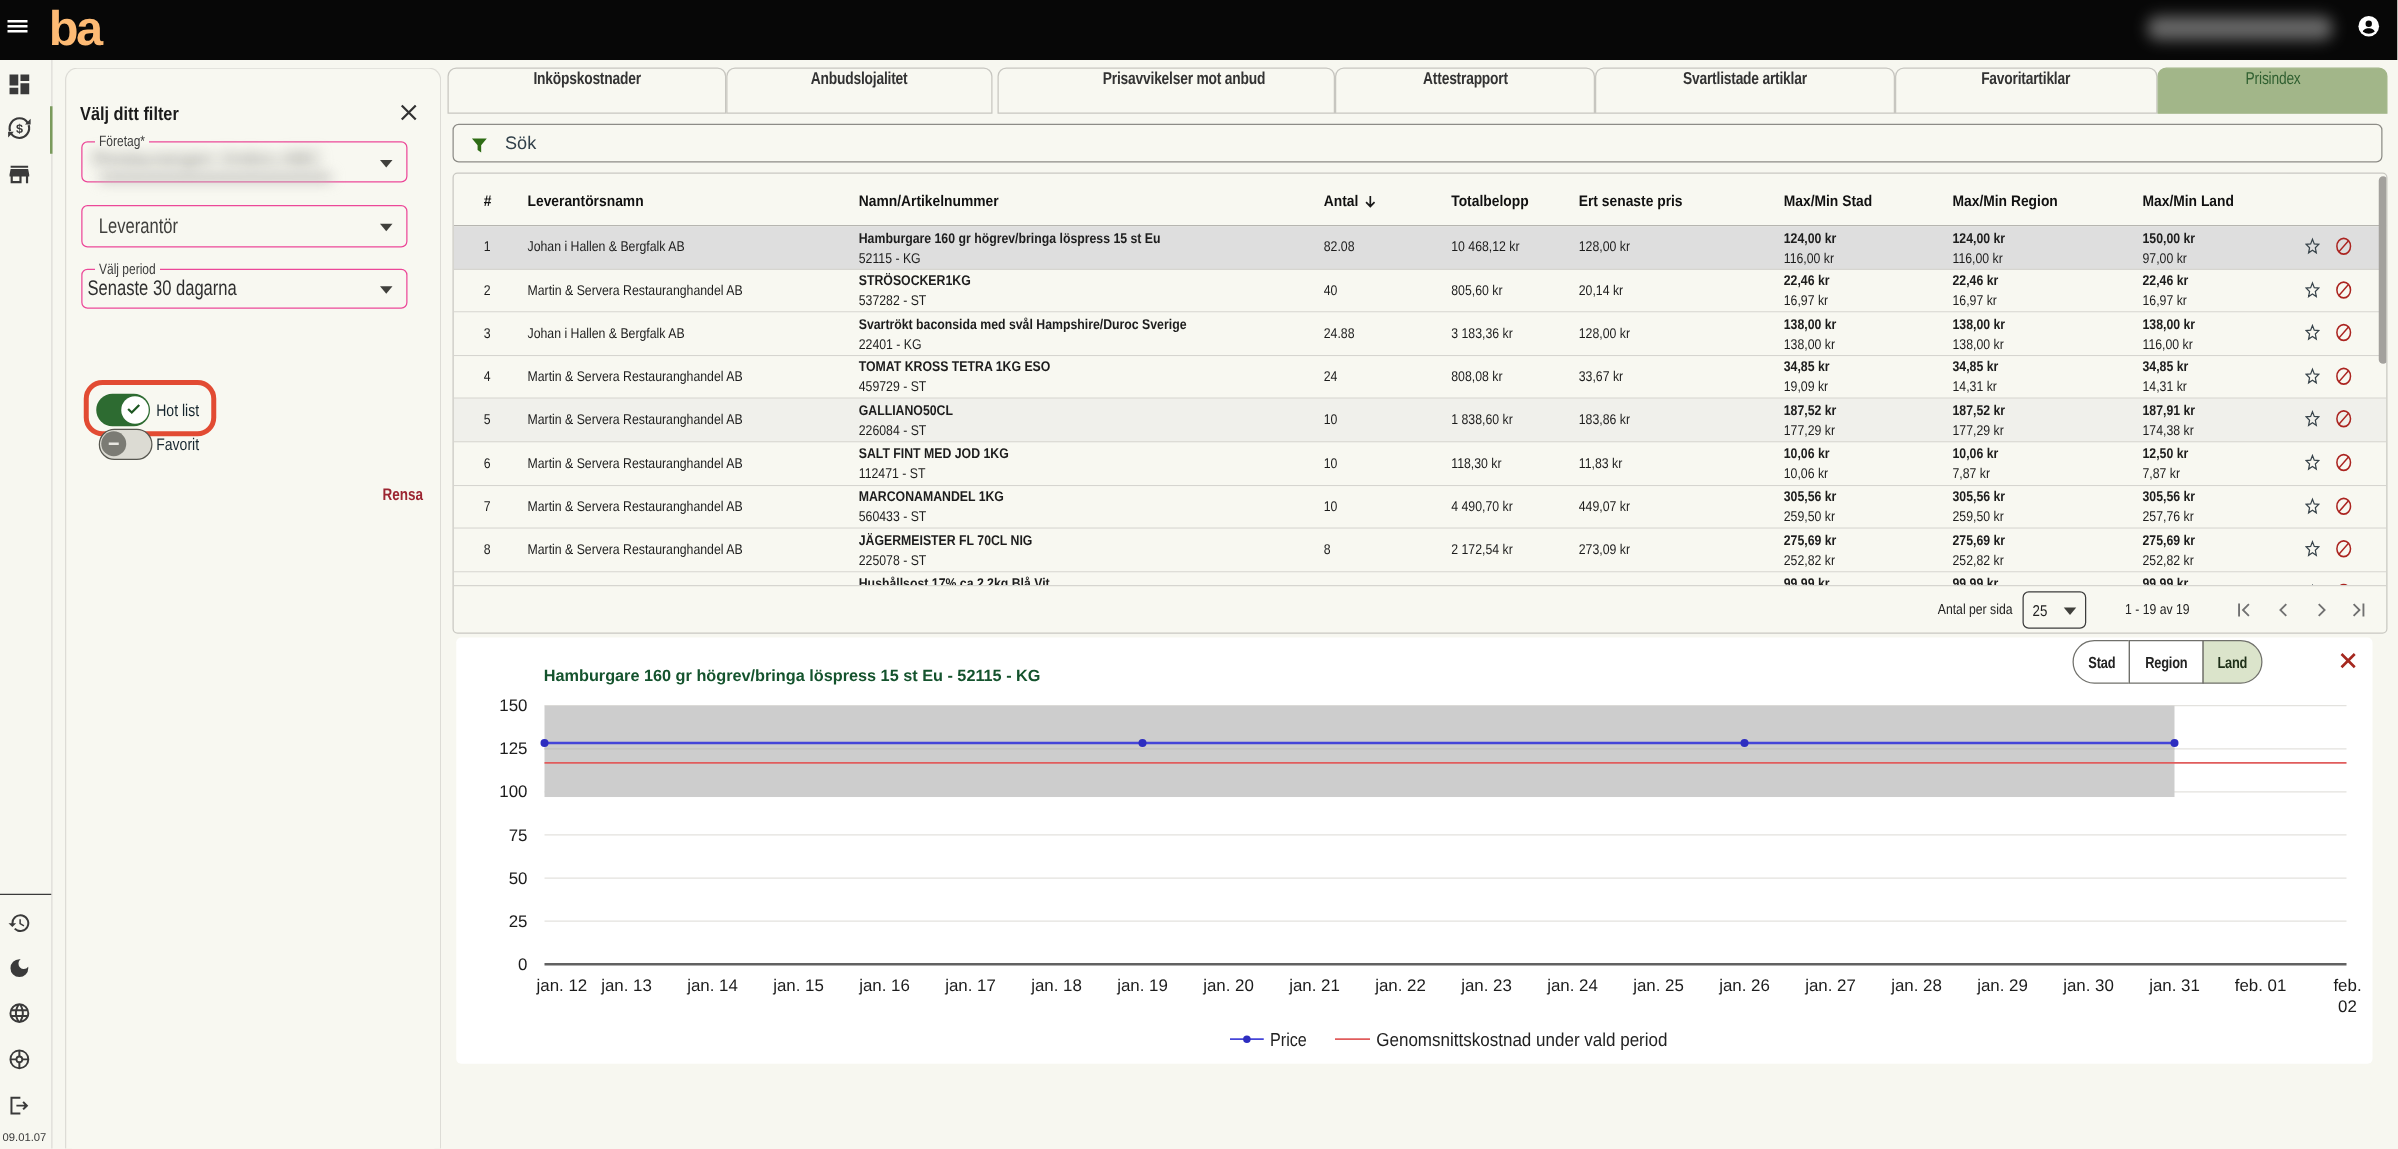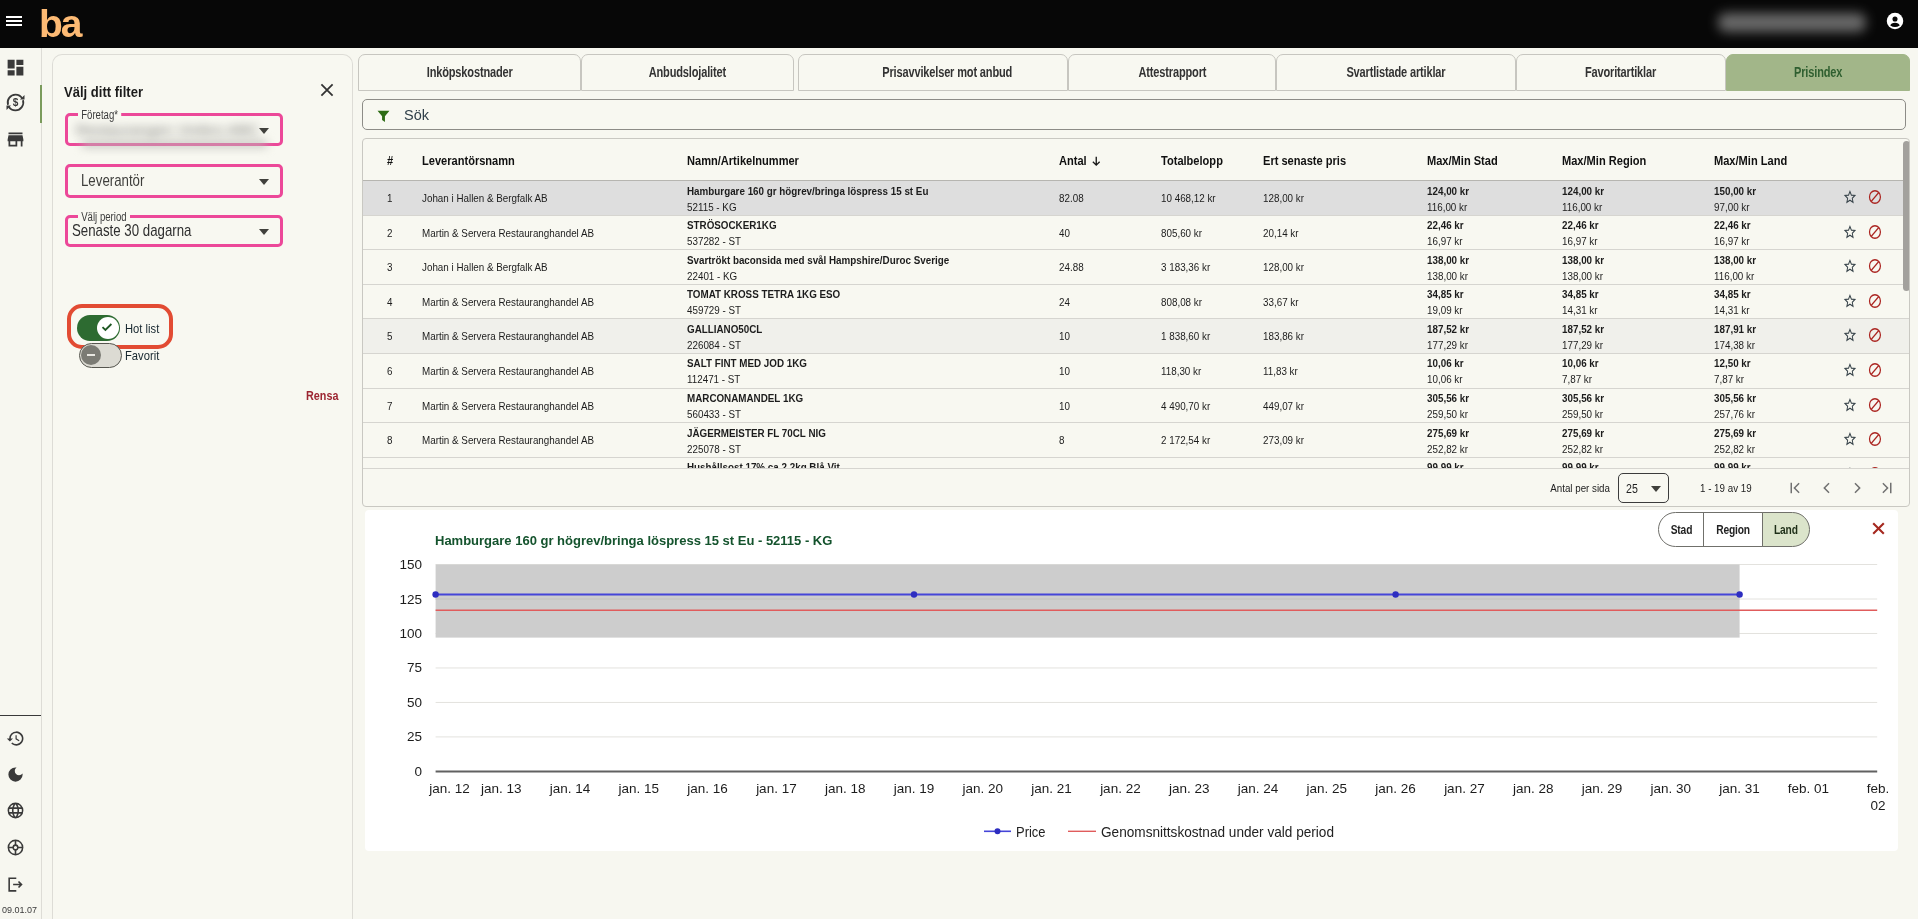--- a/index.html
+++ b/index.html
@@ -14,37 +14,37 @@
 
 #sidebar{position:absolute;left:0;top:48px;width:42px;height:871px;background:#f7f7f0;border-right:1px solid #dddcd6;}
 #sidebar svg{position:absolute;left:6px;}
 #greenbar{position:absolute;left:39.5px;top:37px;width:2.5px;height:38px;background:#7a9b5c;}
 #sidesep{position:absolute;left:0;top:667px;width:41px;height:0;border-top:1.5px solid #3a3a3a;}
 #versiontext{position:absolute;left:2px;top:857px;font-size:9px;color:#3a3a3a;}
 
 #fpanel{position:absolute;left:52px;top:54px;width:301px;height:865px;background:#f8f8f1;border:1px solid #dddcd6;border-bottom:none;border-radius:10px 10px 0 0;}
 #ftitle{position:absolute;left:11px;top:28px;font-size:15px;font-weight:700;color:#1b1b1b;transform:scaleX(.87);transform-origin:0 50%;}
 #fclose{position:absolute;left:266.5px;top:28px;}
-.fbox{position:absolute;left:12px;width:218px;border:3px solid #ec4899;border-radius:5px;background:#f8f8f1;text-align:center;}
+.fbox{position:absolute;left:12px;width:261px;border:1px solid #ec4899;border-radius:5px;background:#f8f8f1;text-align:center;}
 .flabel{position:absolute;top:-7px;left:10px;background:#f8f8f1;padding:0 4px;font-size:12px;color:#3c3c3c;line-height:13px;transform:scaleX(.8);transform-origin:0 50%;white-space:nowrap;}
 .fcaret{position:absolute;right:11px;top:50%;margin-top:-2px;width:0;height:0;border-left:5px solid transparent;border-right:5px solid transparent;border-top:6px solid #40403c;}
 .fval{position:absolute;left:15px;top:50%;transform:translateY(-50%) scaleX(.78);transform-origin:0 50%;font-size:16px;color:#2e2e2e;white-space:nowrap;}
 #blurname{position:absolute;left:8px;top:5px;font-size:15.5px;color:#7d7d7a;filter:blur(5px);white-space:nowrap;}
 #blurname2{position:absolute;left:14px;top:25px;width:185px;height:6px;background:#bcbbb7;filter:blur(5px);}
 
 .switch{position:absolute;width:43px;height:26px;border-radius:14px;}
 .sw-on{background:#2d6b31;}
 .sw-off{background:#dcdbd3;border:1.5px solid #56564f;}
 .thumb{position:absolute;top:2px;width:20px;height:20px;border-radius:50%;}
 #redrect{position:absolute;left:14px;top:249px;width:106px;height:45px;border:4px solid #e24b33;border-radius:15px;}
 .swlabel{position:absolute;font-size:13.5px;color:#16262e;transform:scaleX(.83);transform-origin:0 50%;}
 #rensa{position:absolute;left:253px;top:333px;font-size:13.5px;font-weight:700;color:#9c2531;transform:scaleX(.8);transform-origin:0 50%;}
 
-.tab{position:absolute;top:54px;height:37px;background:#f8f8f1;border:1px solid #c7c6c0;border-radius:7px 7px 0 0;font-size:13.8px;font-weight:600;color:#333;letter-spacing:-.2px;display:flex;align-items:center;justify-content:center;}
-#tabactive{background:#a2b689;border-color:#a2b689;color:#2f5f30;font-weight:700;}
+.tab{position:absolute;top:54px;height:37px;background:#f8f8f1;border:1px solid #c7c6c0;border-radius:7px 7px 0 0;font-size:13.8px;font-weight:600;color:#333;letter-spacing:-.2px;display:flex;justify-content:center;}
+#tabactive{background:#a2b689;border-color:#a2b689;color:#2f5f30;font-weight:400;}
 .tl{transform:scaleX(.8);white-space:nowrap;}
 
 #search{position:absolute;left:362px;top:98.5px;width:1544px;height:31.5px;border:1px solid #8d8c87;border-radius:5px;background:#f8f8f1;}
 #soktext{position:absolute;left:41px;top:7.5px;font-size:14.5px;color:#31404a;}
 
 #tcard{position:absolute;left:362px;top:138px;width:1548px;height:369px;background:#f8f8f1;border:1px solid #c9c8c2;border-radius:4px;overflow:hidden;}
 #thead{position:absolute;left:0;top:0;width:1546px;height:42px;border-bottom:1px solid #b6b5b0;font-weight:700;font-size:12.3px;color:#111;}
 #thead span{position:absolute;top:14.5px;transform:scaleX(.9);transform-origin:0 50%;white-space:nowrap;}
 #tbody{position:absolute;left:0;top:42px;width:1546px;height:287px;overflow:hidden;}
 .trow{position:relative;width:1546px;height:34.6px;border-bottom:1px solid #d6d5d0;background:#f8f8f1;}

